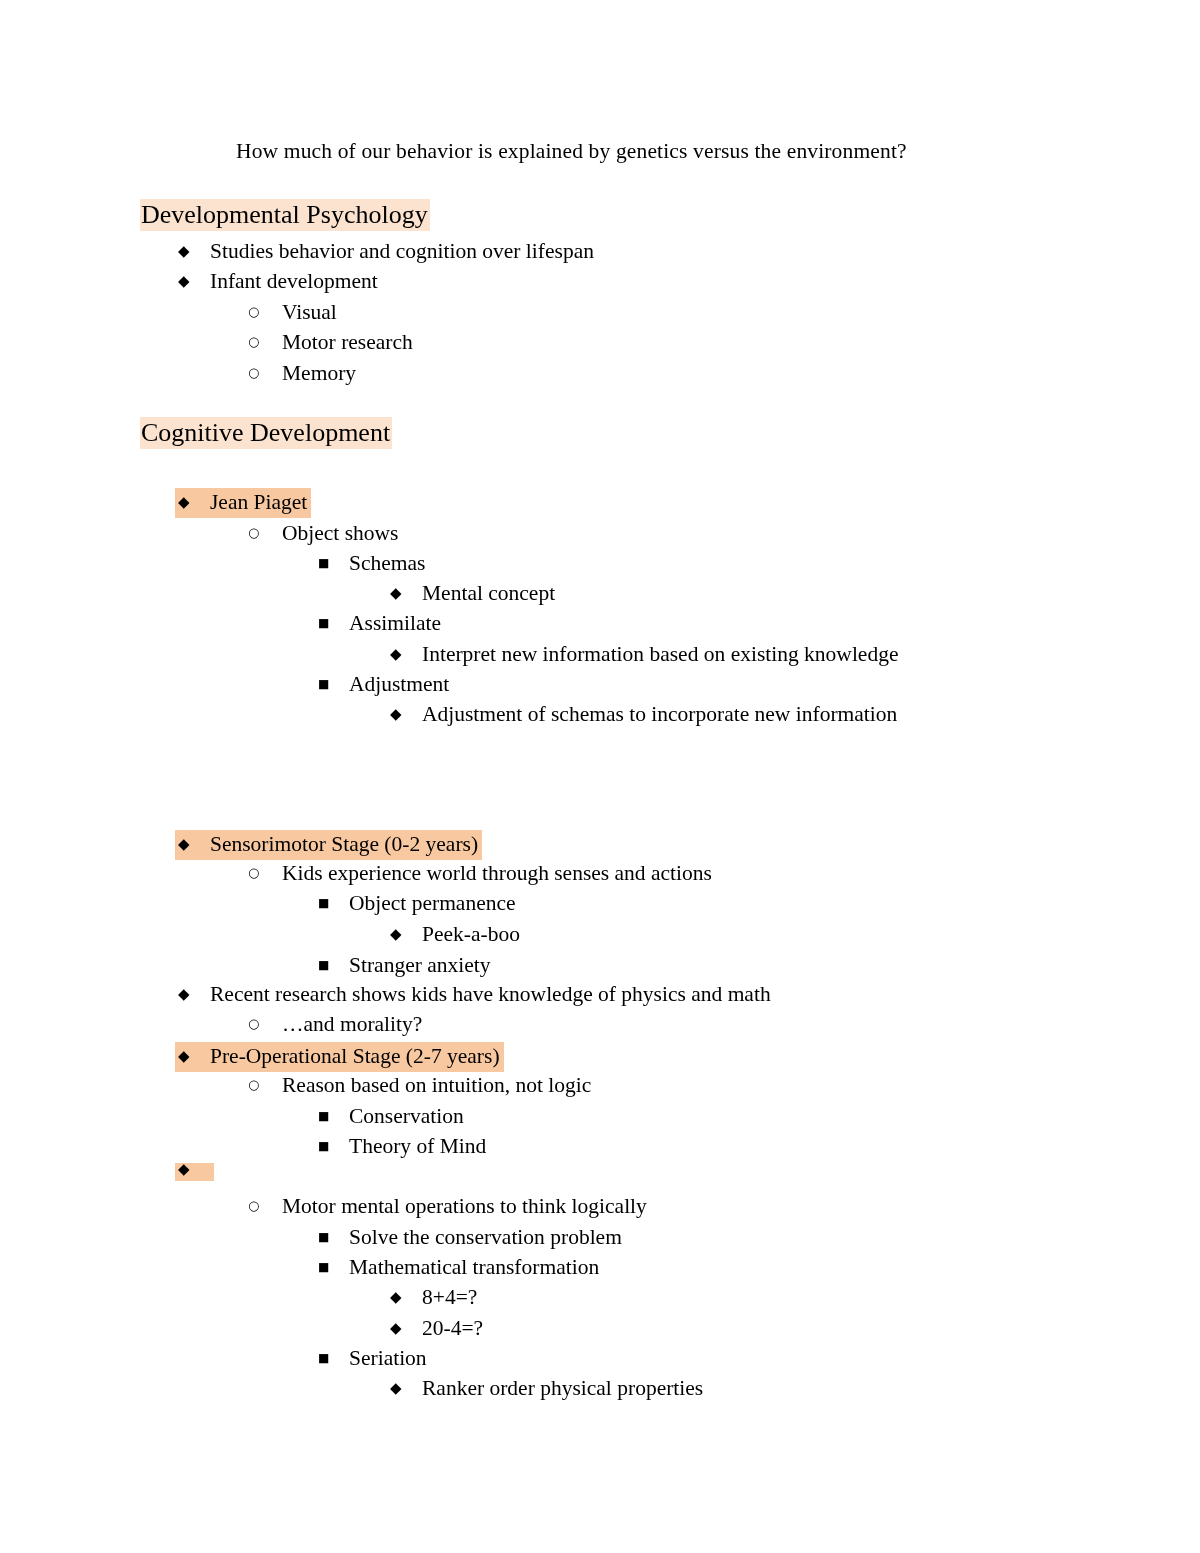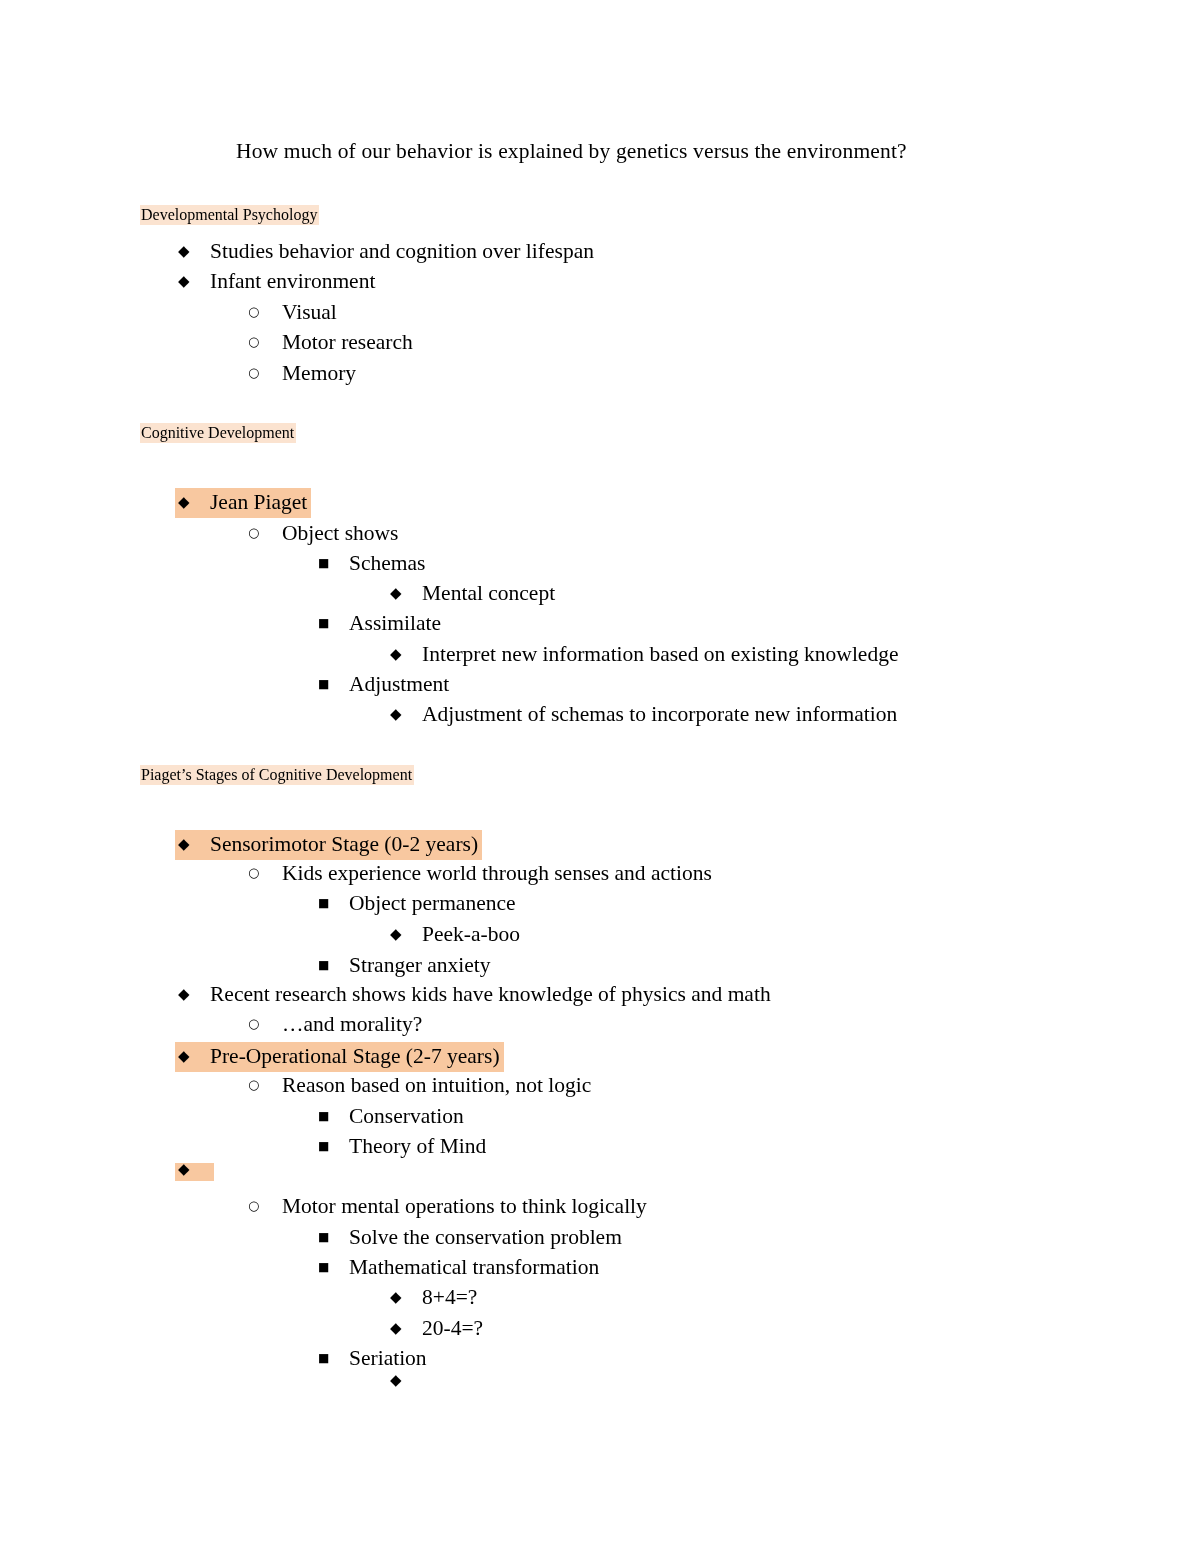--- a/index.html
+++ b/index.html
@@ -32,21 +32,21 @@
     line-height: 26px;
     white-space: nowrap;
     letter-spacing: 0.15px;
     text-align: center;
   }
 
   
   .section-head {
     position: absolute;
     left: 140px;
-    font-size: 16px;
+    font-size: 26px;
     line-height: 27px;
     white-space: nowrap;
     border-radius: 13px;
   }
   .section-head .hl {
     background: #fbe3d0;
     padding: 1px 2px 2px 1px;
   }
 
   
@@ -115,21 +115,21 @@
   <div class="section-head" style="top:201px;">
     <span class="hl">Developmental Psychology</span>
   </div>
 
   <div class="row lvl1" style="top:238px;">
     <span class="marker m-disc">◆</span>
     <span class="txt">Studies behavior and cognition over lifespan</span>
   </div>
   <div class="row lvl1" style="top:268px;">
     <span class="marker m-disc">◆</span>
-    <span class="txt">Infant environment</span>
+    <span class="txt">Infant development</span>
   </div>
   <div class="row lvl2" style="top:299px;">
     <span class="marker m-circle">○</span>
     <span class="txt">Visual</span>
   </div>
   <div class="row lvl2" style="top:329px;">
     <span class="marker m-circle">○</span>
     <span class="txt">Motor research</span>
   </div>
   <div class="row lvl2" style="top:360px;">
@@ -167,23 +167,20 @@
   </div>
   <div class="row lvl3" style="top:671px;">
     <span class="marker m-square">■</span>
     <span class="txt">Adjustment</span>
   </div>
   <div class="row lvl4" style="top:701px;">
     <span class="marker m-disc">◆</span>
     <span class="txt">Adjustment of schemas to incorporate new information</span>
   </div>
 
-  <div class="section-head" style="top:761px;">
-    <span class="hl">Piaget’s Stages of Cognitive Development</span>
-  </div>
 
   <div class="row lvl1 hi" style="top:830px;">
     <span class="marker m-disc">◆</span>
     <span class="txt">Sensorimotor Stage (0-2 years)</span>
   </div>
   <div class="row lvl2" style="top:860px;">
     <span class="marker m-circle">○</span>
     <span class="txt">Kids experience world through senses and actions</span>
   </div>
   <div class="row lvl3" style="top:890px;">
@@ -244,15 +241,16 @@
   <div class="row lvl4" style="top:1315px;">
     <span class="marker m-disc">◆</span>
     <span class="txt">20-4=?</span>
   </div>
   <div class="row lvl3" style="top:1345px;">
     <span class="marker m-square">■</span>
     <span class="txt">Seriation</span>
   </div>
   <div class="row lvl4" style="top:1375px;">
     <span class="marker m-disc">◆</span>
+    <span class="txt">Ranker order physical properties</span>
   </div>
 
 </div>
 
 </body></html>

